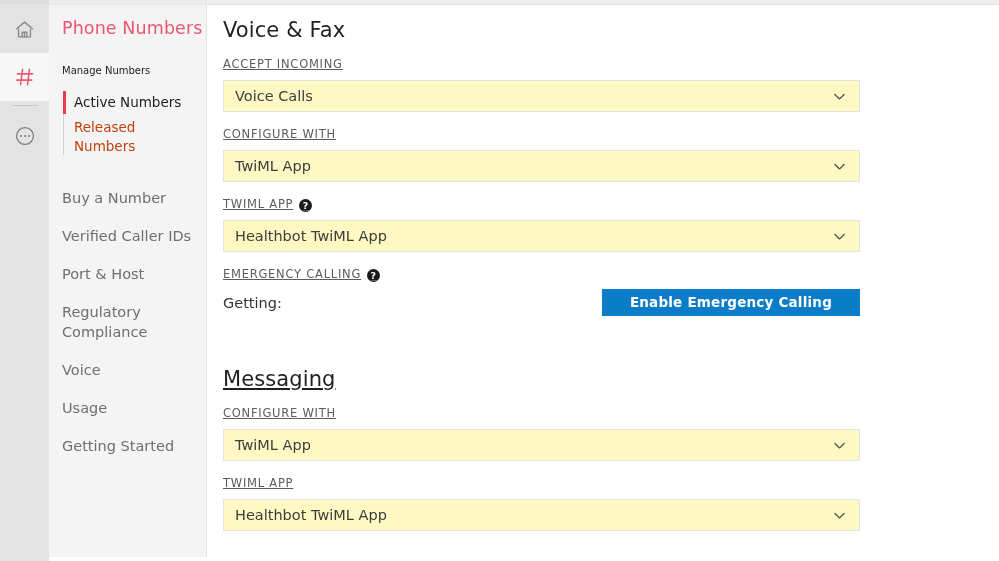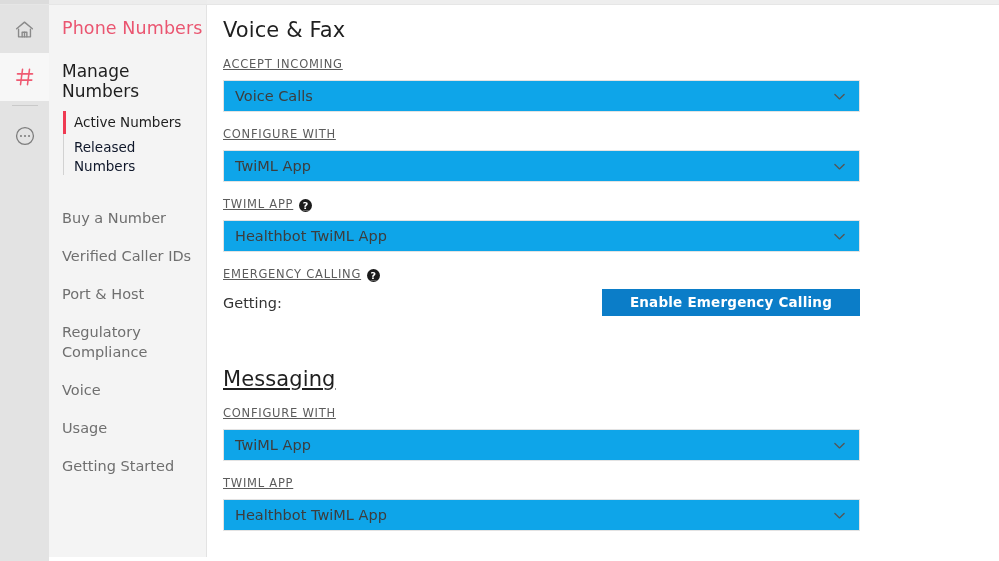--- a/index.html
+++ b/index.html
@@ -38,31 +38,31 @@
   .sidebar {
     width: 158px; flex: 0 0 158px; background: #f4f4f4;
     border-right: 1px solid #e3e3e3; height: 557px; padding-top: 5px;
     position: relative;
   }
   .sidebar-title {
     color: #ea5570; font-size: 17.5px; letter-spacing: .1px;
     padding: 12px 0 0 13px; font-weight: 400; line-height: 22px;
   }
   .nav-head {
-    font-size: 17px; color: #1e1e1e; font-weight: 500;
+    font-size: 10px; color: #1e1e1e; font-weight: 500;
     padding: 22px 0 0 13px; line-height: 20px;
   }
   .nav-sub { margin-top: 9px; position: relative; padding-left: 13px; }
   .nav-sub:before {
     content: ""; position: absolute; left: 14px; top: 2px; bottom: 4px;
     width: 1px; background: #d2d2d2;
   }
   .sub-item {
     position: relative; font-size: 13.5px; line-height: 19px;
-    color: #0f172a; padding: 3px 6px 3px 12px; cursor: pointer;
+    color: #c2410c; padding: 3px 6px 3px 12px; cursor: pointer;
   }
   .sub-item.active { color: #1e1e1e; }
   .sub-item.active:before {
     content: ""; position: absolute; left: 1px; top: 1px; bottom: 1px;
     width: 2.5px; background: #ef3a52; z-index: 2;
   }
   .nav-list { margin-top: 20px; }
   .nav-item {
     font-size: 14.5px; line-height: 20px; color: #6f6f6f;
     padding: 9px 10px 9px 13px; cursor: pointer;
@@ -84,21 +84,21 @@
     display: flex; align-items: flex-end; gap: 6px; text-decoration: underline;
   }
   .help-icon {
     display: inline-flex; width: 13px; height: 13px; flex: 0 0 13px;
     border-radius: 50%; background: #1b1b1b; color: #fff;
     font-size: 9.5px; font-weight: 700; line-height: 13px;
     align-items: center; justify-content: center;
     cursor: pointer; font-family: "DejaVu Sans", sans-serif;
   }
   .select {
-    margin-top: 8px; height: 32px; background: #0ea5e9;
+    margin-top: 8px; height: 32px; background: #fef9c3;
     border: 1px solid #e3e3e3; display: flex; align-items: center;
     padding: 0 11px 0 11px; cursor: pointer; position: relative;
   }
   .select-value { font-size: 14.5px; color: #3d3d3d; flex: 1 1 auto; line-height: 20px; }
   .chev { flex: 0 0 auto; display: block; }
 
   .status-row {
     margin-top: 7px; display: flex; align-items: center;
     justify-content: space-between; height: 27px;
   }

